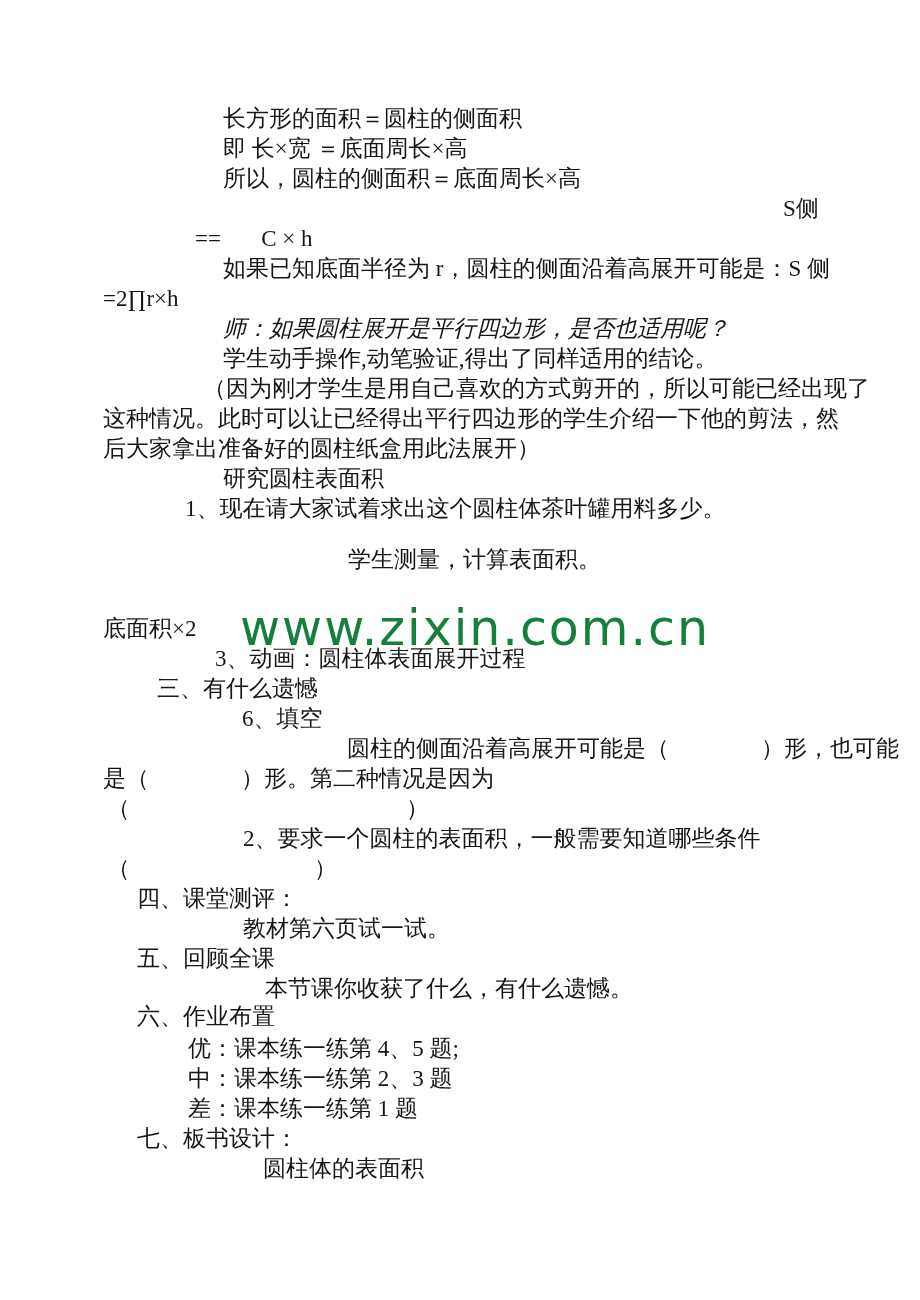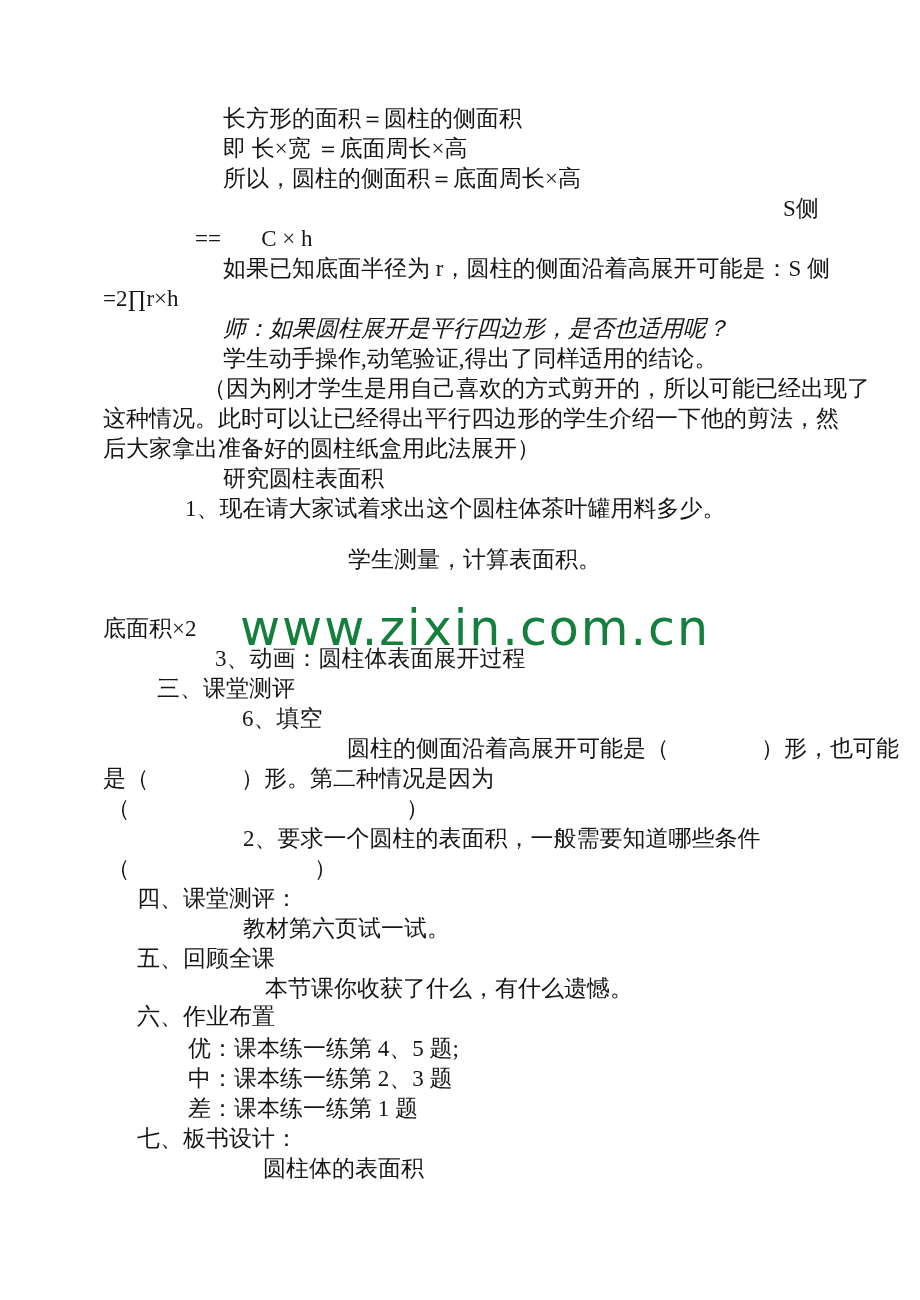--- a/index.html
+++ b/index.html
@@ -54,21 +54,21 @@
       <div class="line" style="left: 223px; top: 316px; font-style: italic;">师：如果圆柱展开是平行四边形，是否也适用呢？</div>
       <div class="line" style="left: 223px; top: 346px;">学生动手操作,动笔验证,得出了同样适用的结论。</div>
       <div class="line" style="left: 203px; top: 376px;">（因为刚才学生是用自己喜欢的方式剪开的，所以可能已经出现了</div>
       <div class="line" style="left: 103px; top: 406px;">这种情况。此时可以让已经得出平行四边形的学生介绍一下他的剪法，然</div>
       <div class="line" style="left: 103px; top: 436px;">后大家拿出准备好的圆柱纸盒用此法展开）</div>
       <div class="line" style="left: 223px; top: 466px;">研究圆柱表面积</div>
       <div class="line" style="left: 185px; top: 496px;">1、现在请大家试着求出这个圆柱体茶叶罐用料多少。</div>
       <div class="line" style="left: 348px; top: 526px; margin-top: 21px;">学生测量，计算表面积。</div>
       <div class="line" style="left: 103px; top: 616px;">底面积×2</div>
       <div class="line" style="left: 215px; top: 646px;">3、动画：圆柱体表面展开过程</div>
-      <div class="line" style="left: 157px; top: 676px;">三、课堂测评</div>
+      <div class="line" style="left: 157px; top: 676px;">三、有什么遗憾</div>
       <div class="line" style="left: 242px; top: 706px;">6、填空</div>
       <div class="line" style="left: 347px; top: 736px;">圆柱的侧面沿着高展开可能是（　　　　）形，也可能</div>
       <div class="line" style="left: 103px; top: 766px;">是（　　　　）形。第二种情况是因为</div>
       <div class="line" style="left: 107px; top: 796px;">（　　　　　　　　　　　　）</div>
       <div class="line" style="left: 243px; top: 826px;">2、要求一个圆柱的表面积，一般需要知道哪些条件</div>
       <div class="line" style="left: 107px; top: 856px;">（　　　　　　　　）</div>
       <div class="line" style="left: 137px; top: 886px;">四、课堂测评：</div>
       <div class="line" style="left: 243px; top: 916px;">教材第六页试一试。</div>
       <div class="line" style="left: 137px; top: 946px;">五、回顾全课</div>
       <div class="line" style="left: 265px; top: 976px;">本节课你收获了什么，有什么遗憾。</div>

